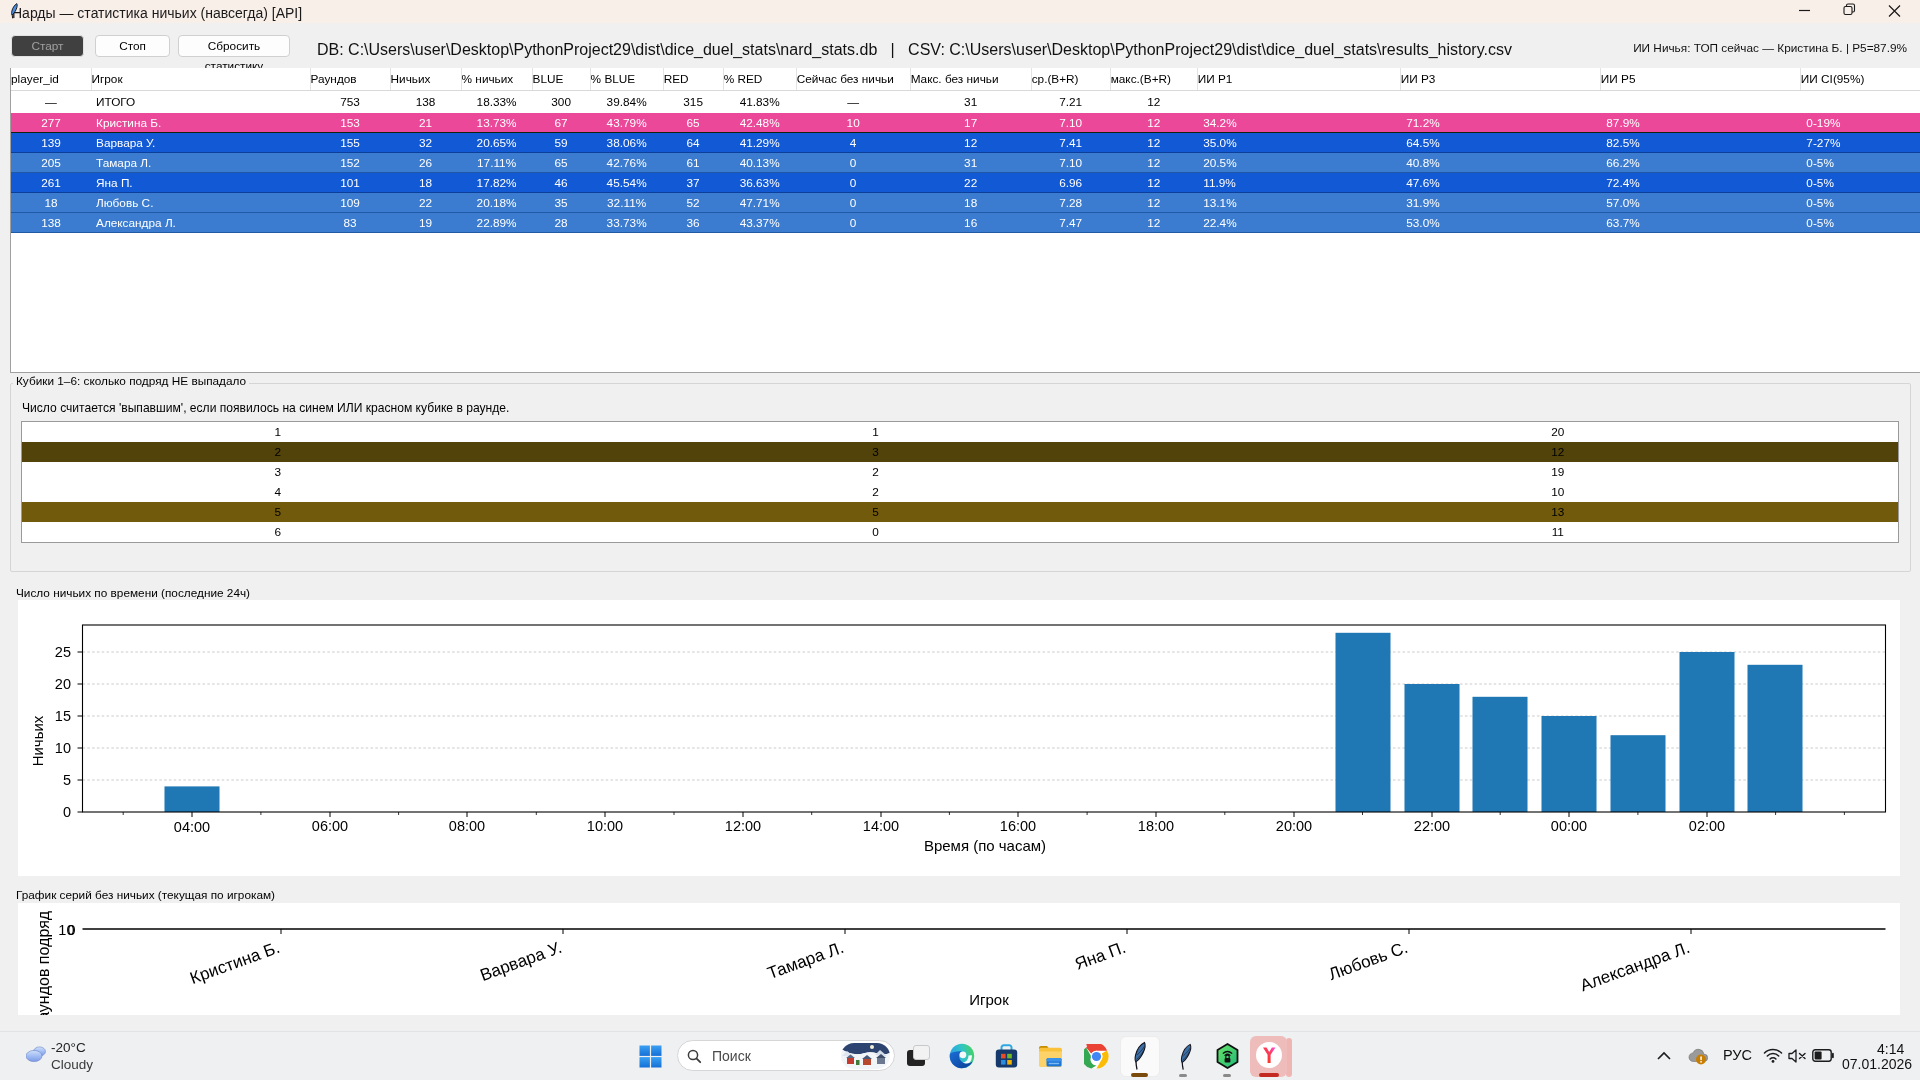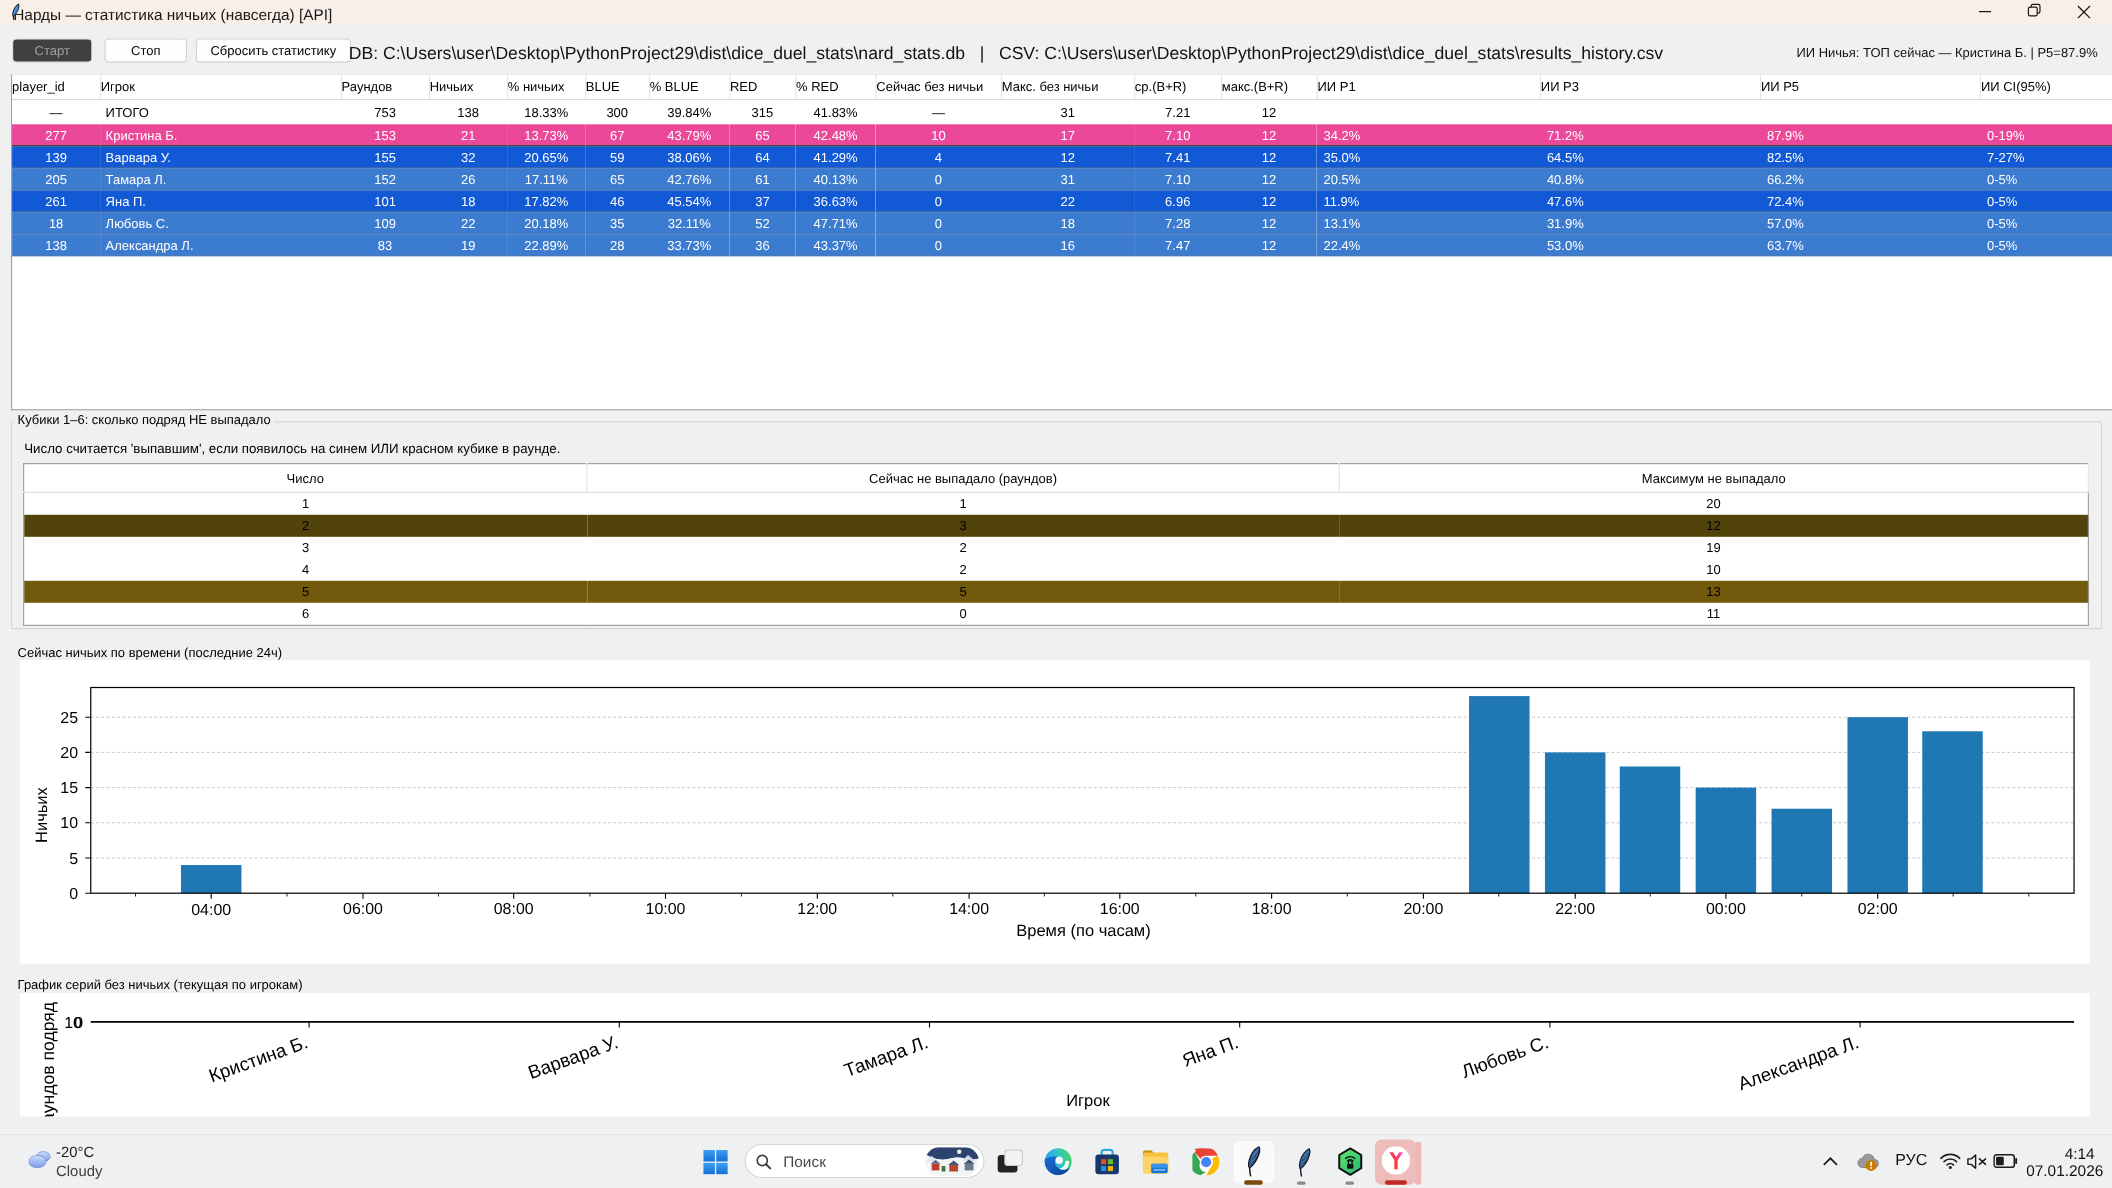--- a/index.html
+++ b/index.html
@@ -59,21 +59,21 @@
 
   <svg class="abs" style="left:1790px;top:0px" width="130" height="23" viewBox="0 0 130 23">
     <line x1="9" y1="10.5" x2="20" y2="10.5" stroke="#1a1a1a" stroke-width="1.2"></line>
     <rect x="54" y="6.5" width="8" height="8" rx="1.5" fill="none" stroke="#1a1a1a" stroke-width="1.1"></rect>
     <path d="M56.5 6.5 v-1 a1.5 1.5 0 0 1 1.5-1.5 h5 a1.5 1.5 0 0 1 1.5 1.5 v5 a1.5 1.5 0 0 1-1.5 1.5 h-1" fill="none" stroke="#1a1a1a" stroke-width="1.1"></path>
     <path d="M99 5.5 L110 16.5 M110 5.5 L99 16.5" stroke="#1a1a1a" stroke-width="1.2"></path>
   </svg>
 
   <div class="btn" style="left:11px;width:73px;color:#a0a0a0;border-color:#e2e2e2;background:#404040;">Старт</div>
   <div class="btn" style="left:95px;width:75px;">Стоп</div>
-  <div class="btn" style="left:178px;width:141px;">Сбросить статистику</div>
+  <div class="btn" style="left:178px;width:112px;">Сбросить статистику</div>
   <div class="abs" id="db-text">DB: C:\Users\user\Desktop\PythonProject29\dist\dice_duel_stats\nard_stats.db&nbsp;&nbsp; | &nbsp;&nbsp;CSV: C:\Users\user\Desktop\PythonProject29\dist\dice_duel_stats\results_history.csv</div>
   <div class="abs" id="ai-text">ИИ Ничья: ТОП сейчас — Кристина Б. | P5=87.9%</div>
 
   <div class="abs" id="tablebg"></div>
   <table class="abs" id="maintable">
     <colgroup>
       <col style="width:80px">
         <col style="width:219px">
         <col style="width:80px">
         <col style="width:71px">
@@ -250,25 +250,20 @@
   <div class="abs" id="lf-border"></div>
   <div class="abs" id="kubiki-label">Кубики 1–6: сколько подряд НЕ выпадало</div>
   <div class="abs" id="kubiki-sub">Число считается 'выпавшим', если появилось на синем ИЛИ красном кубике в раунде.</div>
   <table class="abs" id="dicetable">
     <colgroup>
         <col style="width:512px">
         <col style="width:684px">
         <col style="width:681px">
       </colgroup>
     <tbody>
-        <tr>
-          <th>Число</th>
-          <th>Сейчас не выпадало (раундов)</th>
-          <th>Максимум не выпадало</th>
-        </tr>
     <tr>
           <td>1</td>
           <td>1</td>
           <td>20</td>
         </tr>
     <tr class="olive1">
           <td>2</td>
           <td>3</td>
           <td>12</td>
         </tr>
@@ -288,21 +283,21 @@
           <td>13</td>
         </tr>
     <tr>
           <td>6</td>
           <td>0</td>
           <td>11</td>
         </tr>
   </tbody>
     </table>
 
-  <div class="abs chartlabel" style="left:16px;top:586px;">Сейчас ничьих по времени (последние 24ч)</div>
+  <div class="abs chartlabel" style="left:16px;top:586px;">Число ничьих по времени (последние 24ч)</div>
   <div class="abs figure" style="left:18px;top:600px;width:1882px;height:276px;"></div>
   <svg class="abs" style="left:18px;top:600px;" width="1882" height="276" viewBox="0 0 1882 276">
 
     <g stroke="#c6c6c6" stroke-width="0.9" stroke-dasharray="2.6,2.2">
       <line x1="64.5" y1="180" x2="1867.5" y2="180"></line>
       <line x1="64.5" y1="148" x2="1867.5" y2="148"></line>
       <line x1="64.5" y1="116" x2="1867.5" y2="116"></line>
       <line x1="64.5" y1="84" x2="1867.5" y2="84"></line>
       <line x1="64.5" y1="52" x2="1867.5" y2="52"></line>
     </g>

